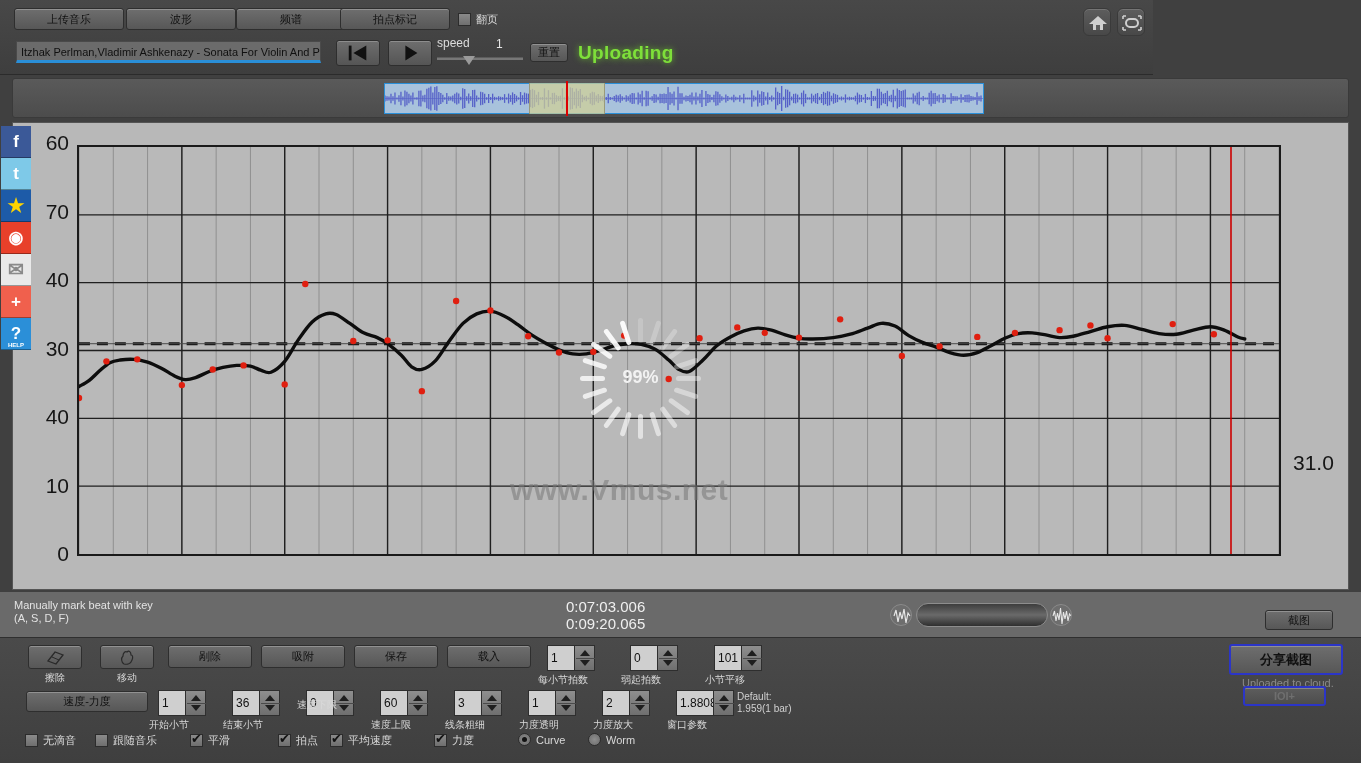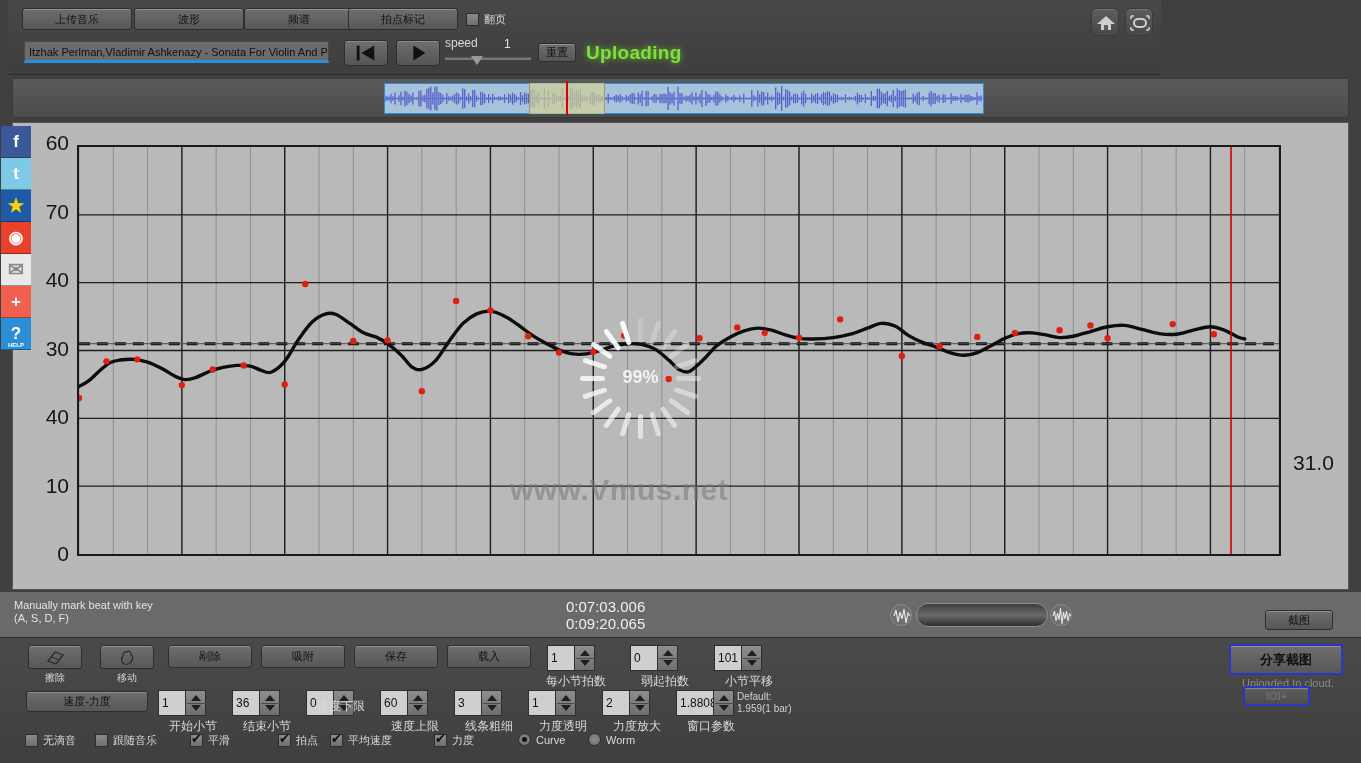--- a/index.html
+++ b/index.html
@@ -6,21 +6,21 @@
   html, body {
     width: 1361px; height: 763px;
     background: #3a3a3a;
     font-family: "Liberation Sans", sans-serif;
     overflow: hidden;
   }
   #app { position: relative; width: 1361px; height: 763px; background: #404040; }
 
   
   .topbar {
-    position: absolute; left: 8px; top: 0; width: 1153px; height: 75px;
+    position: absolute; left: 0; top: 0; width: 1153px; height: 75px;
     background: linear-gradient(#484848, #3e3e3e);
     border-bottom: 1px solid #2b2b2b;
   }
   .btn {
     background: linear-gradient(#6e6e6e, #575757);
     border: 1px solid #2e2e2e;
     border-radius: 3px;
     color: #111;
     font-size: 11px;
     text-align: center;
@@ -236,22 +236,22 @@
     position: absolute; left: 50%; transform: translateX(-50%);
     width: 0; height: 0;
     border-left: 5px solid transparent; border-right: 5px solid transparent;
   }
   .spin .arrows .up { top: 4px; border-bottom: 6px solid #1e1e1e; }
   .spin .arrows .dn { bottom: 4px; border-top: 6px solid #1e1e1e; }
   .spin .arrows .mid {
     position: absolute; left: 1px; top: 12px; width: 19px; height: 1px; background: #4a4a4a;
   }
   .spin-cap {
-    position: absolute; font-size: 12px; color: #d9d9d9;
-    text-align: right; width: 68px;
+    position: absolute; font-size: 10px; color: #d9d9d9;
+    text-align: left; width: 68px;
   }
 
   .radio {
     width: 13px; height: 13px; border-radius: 50%;
     background: radial-gradient(#8e8e8e,#6a6a6a);
     border: 1px solid #2d2d2d;
     display: inline-block; vertical-align: middle; position: relative;
     cursor: pointer;
   }
   .radio.on::after {
@@ -267,21 +267,21 @@
   #share-btn {
     position: absolute; left: 1229px; top: 644px; width: 114px; height: 31px;
     font-size: 13px; font-weight: bold; color: #101010;
     border: 2px solid #2b35c8;
   }
   .cloudnote {
     position: absolute; left: 1242px; top: 677px;
     font-size: 11px; color: #8a8a8a;
   }
   #ioi-btn {
-    position: absolute; left: 1243px; top: 686px; width: 67px; height: 20px;
+    position: absolute; left: 1243px; top: 686px; width: 83px; height: 20px;
     font-size: 11px; color: #6f6f6f;
     border: 2px solid #2b35c8;
     background: linear-gradient(#5d5d5d,#4d4d4d);
     font-weight: bold;
   }
 
   
   .rail { position: absolute; left: 1px; top: 126px; width: 30px; }
   .sicon {
     width: 30px; height: 32px; position: relative; cursor: pointer;

